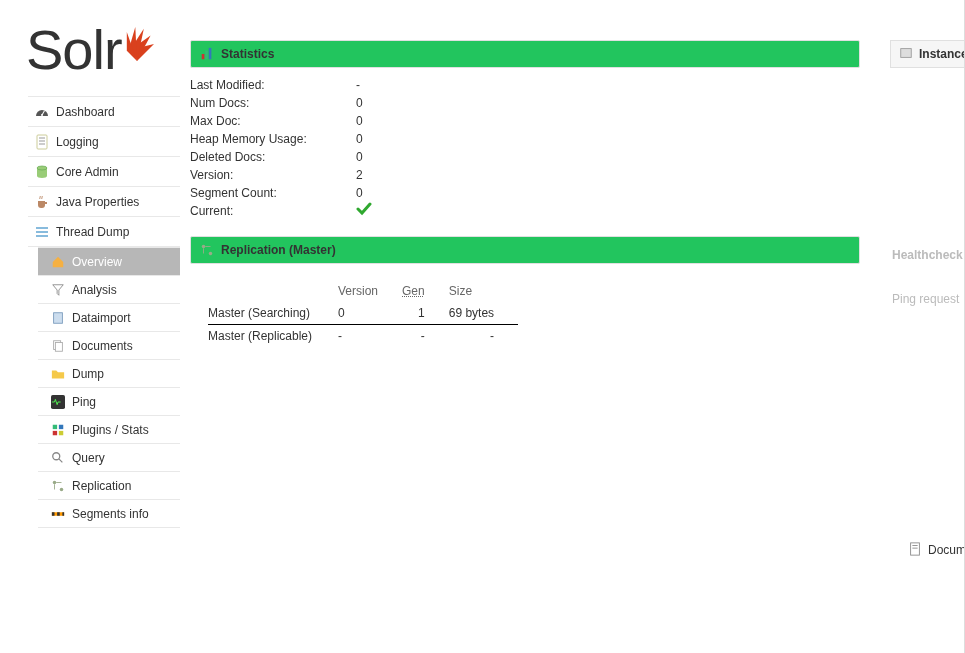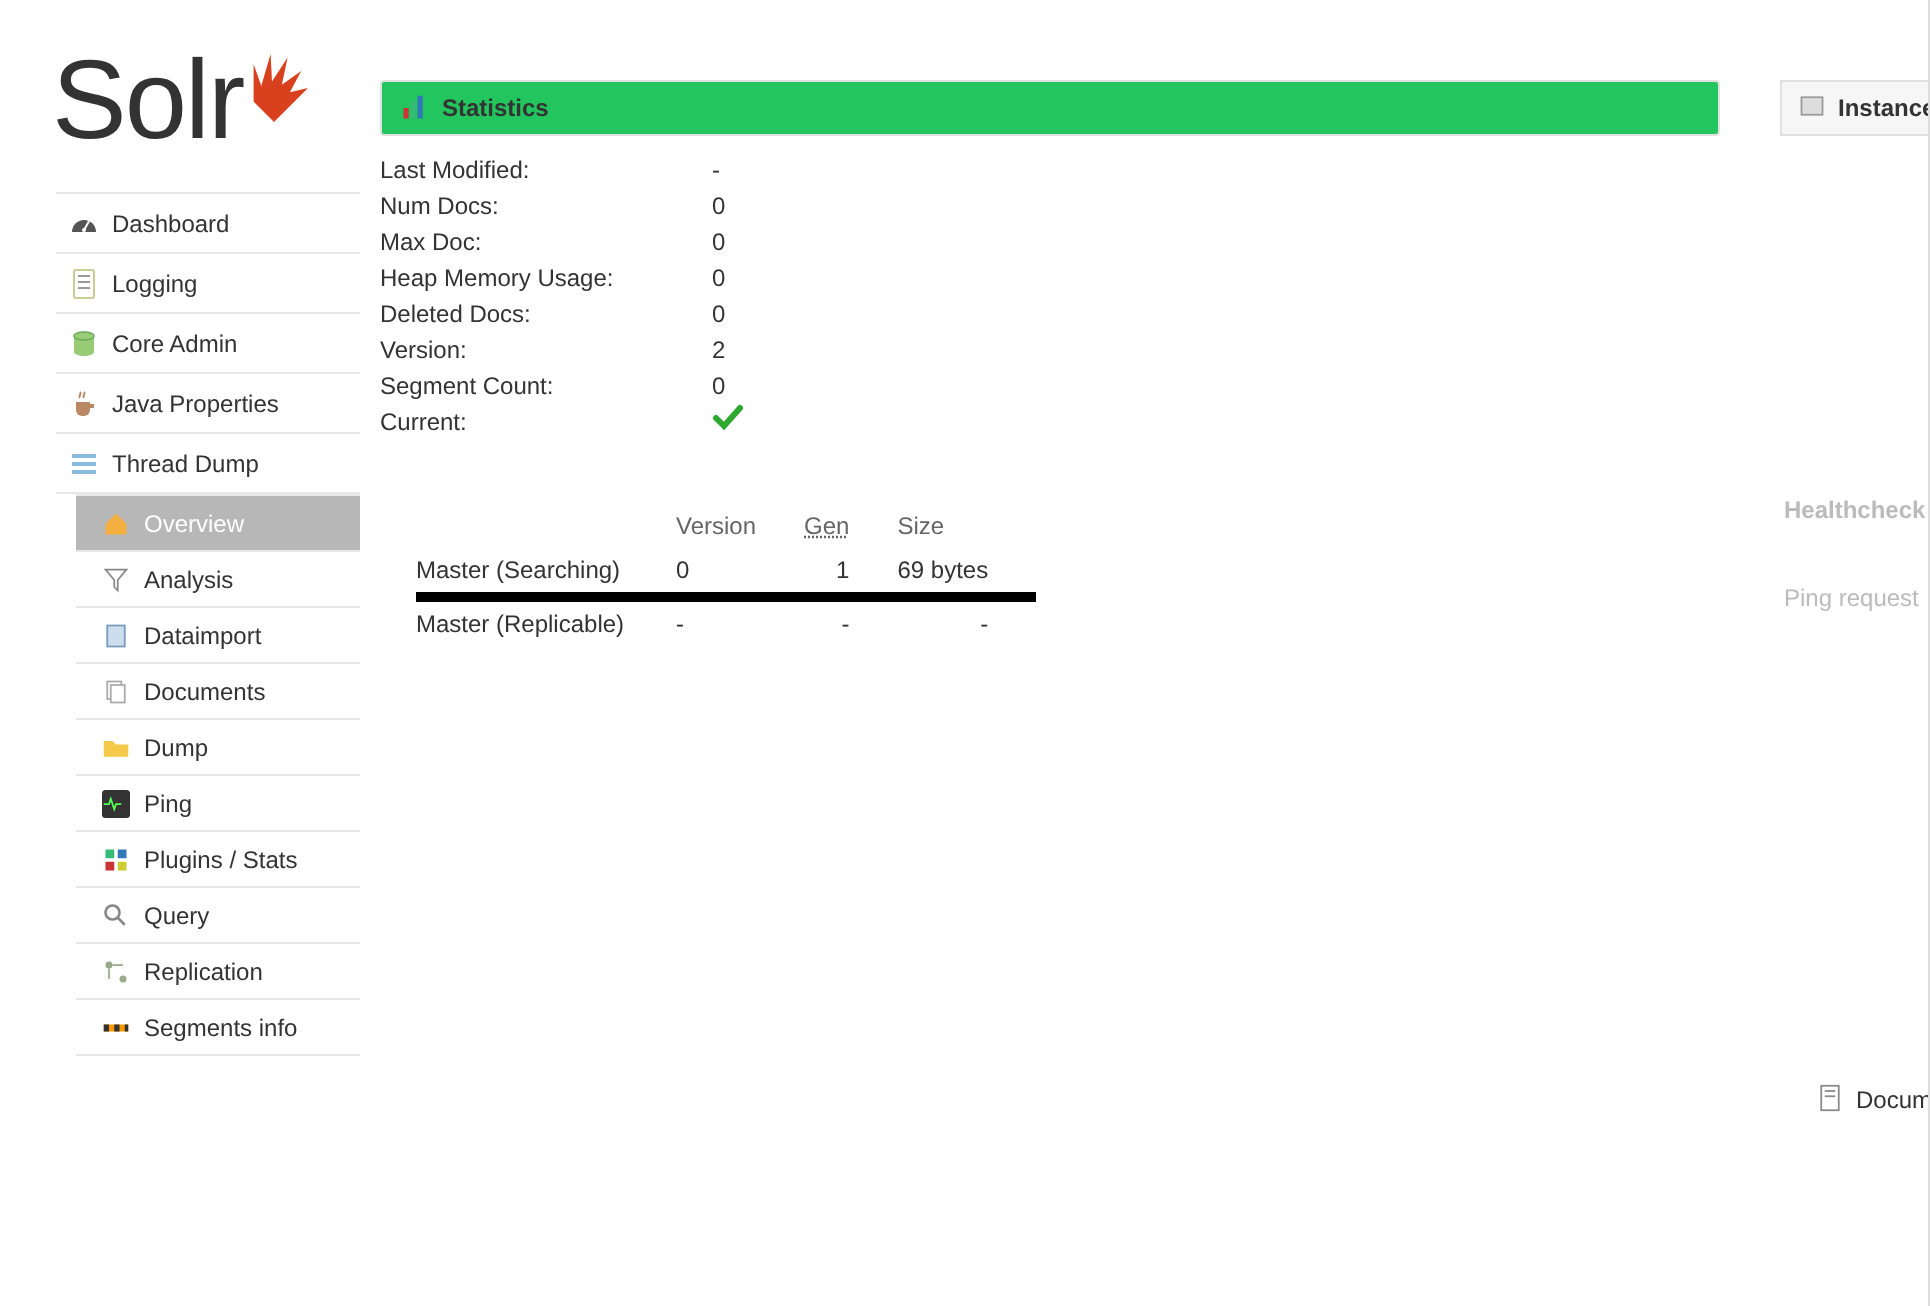--- a/index.html
+++ b/index.html
@@ -36,21 +36,21 @@
   .stats { padding:8px 0 16px 0;}
   .stat-row { display:flex; height:18px; line-height:18px; }
   .stat-label { width:160px; padding-right:6px; color:#333;}
   .stat-value { padding-left:6px; color:#333;}
   .check { color:#2fa82f; font-weight:bold; font-size:14px; }
   
   .rep-table { margin:16px 0 0 18px; }
   .rep-table table { border-collapse:collapse; }
   .rep-table th { text-align:left; font-weight:normal; color:#666; padding:4px 24px 4px 0;}
   .rep-table td { padding:4px 24px 4px 0; vertical-align:top;}
-  .rep-row-sep td { border-top:5px solid #000000; }
+  .rep-row-sep td { border-top:1px solid #000000; }
   .rep-table td.r, .rep-table th.r { text-align:right; }
   .dotted { text-decoration: underline dotted; }
   
   
   .right-col { position:absolute; left:890px; top:40px; width:75px; overflow:hidden;}
   .right-head { background:#f6f6f6; border:1px solid #e0e0e0; border-left:1px solid #e0e0e0; height:28px; line-height:26px; padding-left:8px; font-weight:bold; display:flex; align-items:center; white-space:nowrap; }
   .right-head .ico { width:16px;height:16px;margin-right:6px; display:inline-flex;}
   .hc-head { margin-top:180px; color:#bbb; font-weight:bold; padding-left:2px; white-space:nowrap;}
   .ping { margin-top:30px; color:#bbb; white-space:nowrap; padding-left:2px;}
   .docu { position:absolute; left:908px; top:542px; display:flex; align-items:center; color:#333; white-space:nowrap;}
@@ -271,20 +271,30 @@
     <div class="stat-row">
         <div class="stat-label">Current:</div>
         <div class="stat-value check">
       <svg width="16" height="14" viewBox="0 0 16 14">
             <path d="M2 7l4 4L14 2" stroke="#2fa82f" stroke-width="3" fill="none" stroke-linecap="round"></path>
           </svg>
     </div>
       </div>
   </div>
 
+  <div class="panel-head">
+    <span class="ico">
+      <svg width="14" height="14" viewBox="0 0 16 16">
+          <circle cx="4" cy="4" r="2" fill="#9a8"></circle>
+          <circle cx="12" cy="12" r="2" fill="#9a8"></circle>
+          <path d="M6 4h6M4 6v6" stroke="#9a8"></path>
+        </svg>
+    </span>
+    <span>Replication (Master)</span>
+  </div>
 
   <div class="rep-table">
     <table>
       <tbody>
           <tr>
         <th style="width:130px;"></th>
         <th>Version</th>
         <th class="r dotted">Gen</th>
         <th>Size</th>
       </tr>

